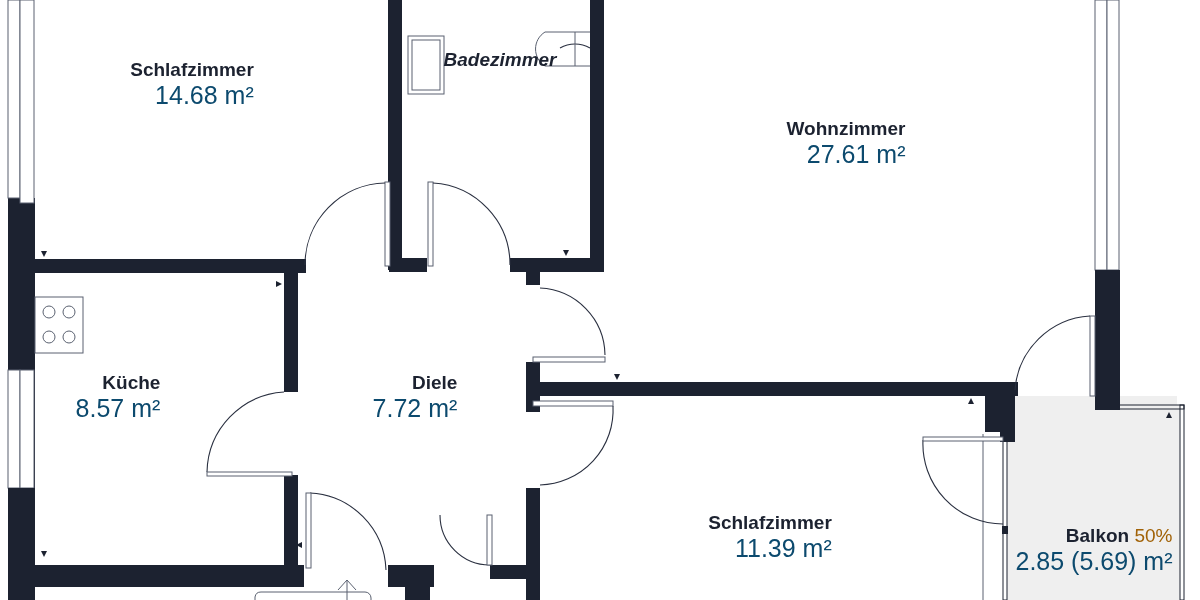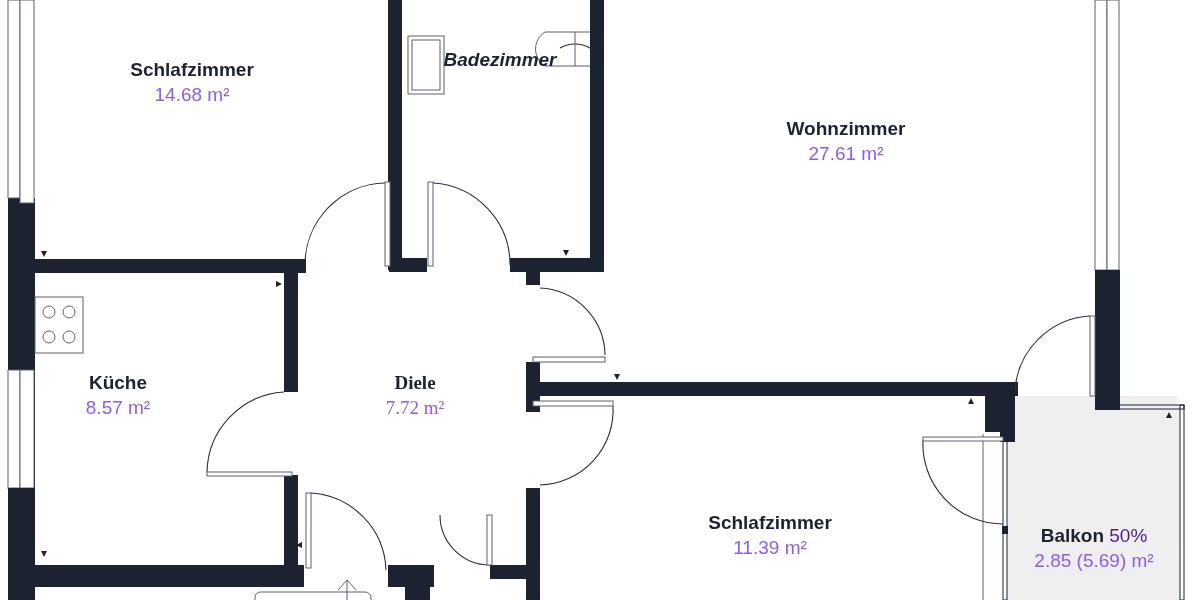--- a/index.html
+++ b/index.html
@@ -2,24 +2,24 @@
 <html><head>
 <meta charset="utf-8">
 <style>
   html, body { margin:0; padding:0; background:#ffffff; }
   body { width:1200px; height:600px; overflow:hidden; position:relative; font-family:"Liberation Sans", sans-serif; }
   svg#plan { position:absolute; left:0; top:0; }
   .wall { fill:#1c2230; }
   .thin { fill:none; stroke:#1c2230; stroke-width:1; }
   .thin2 { fill:#ffffff; stroke:#5a6170; stroke-width:1; }
   .arc { fill:none; stroke:#2a3040; stroke-width:1.1; }
-  .label { position:absolute; text-align:center; transform:translateX(-50%); white-space:nowrap; }
+  .label { position:absolute; text-align:right; transform:translateX(-50%); white-space:nowrap; }
   .room-name { font-weight:bold; font-size:19px; color:#1c2230; display:block; line-height:24px; }
-  .room-area { font-size:19px; color:#8b5cf6; display:block; line-height:26px; }
-  .pct { font-weight:normal; color:#4c1d95; }
+  .room-area { font-size:25px; color:#0c4a6e; display:block; line-height:26px; }
+  .pct { font-weight:normal; color:#a16207; }
   .marker { fill:#1c2230; }
 </style>
 </head>
 <body>
 
 <svg id="plan" width="1200" height="600" viewBox="0 0 1200 600">
 
   <rect x="1007" y="396" width="170" height="204" fill="#efefef"></rect>
   <rect x="1110" y="405" width="70" height="195" fill="#efefef"></rect>
 
@@ -126,21 +126,21 @@
   <span class="room-name">Badezimmer</span>
 </div>
 <div class="label" style="left:846px; top:117px;">
   <span class="room-name">Wohnzimmer</span>
   <span class="room-area">27.61 m²</span>
 </div>
 <div class="label" style="left:118px; top:371px;">
   <span class="room-name">Küche</span>
   <span class="room-area">8.57 m²</span>
 </div>
-<div class="label" style="left:415px; top:371px;font-family:Liberation Serif, serif;">
+<div class="label" style="left:415px; top:371px;">
   <span class="room-name">Diele</span>
   <span class="room-area">7.72 m²</span>
 </div>
 <div class="label" style="left:770px; top:511px;">
   <span class="room-name">Schlafzimmer</span>
   <span class="room-area">11.39 m²</span>
 </div>
 <div class="label" style="left:1094px; top:524px;">
   <span class="room-name"><span>Balkon</span> <span class="pct">50%</span></span>
   <span class="room-area">2.85 (5.69) m²</span>

